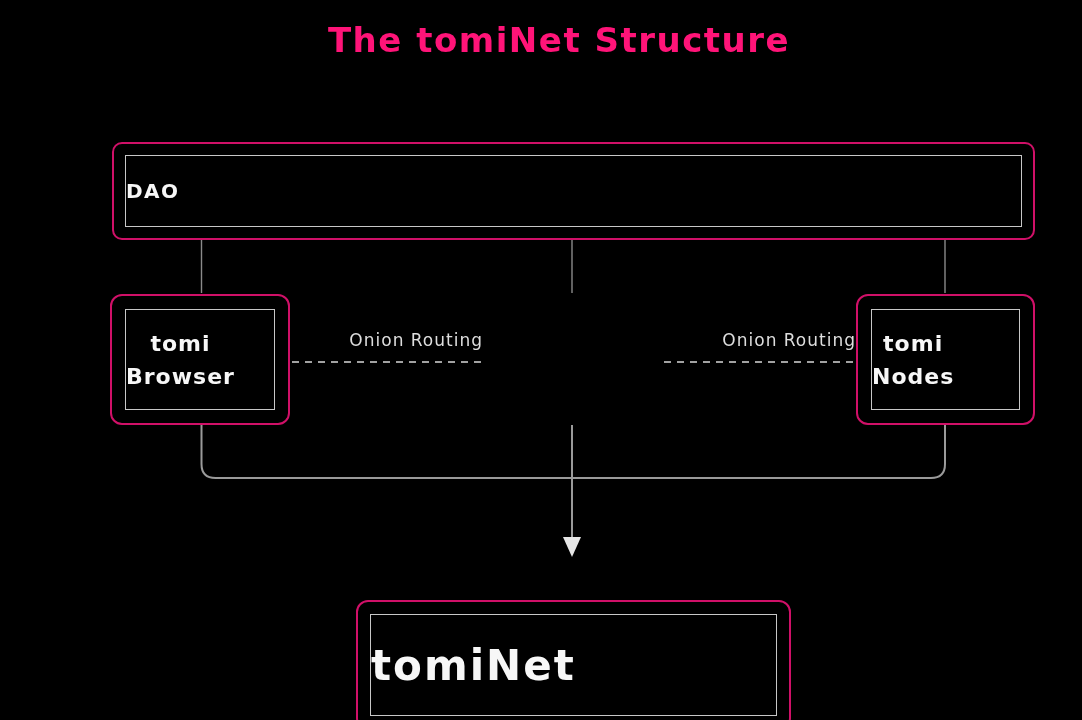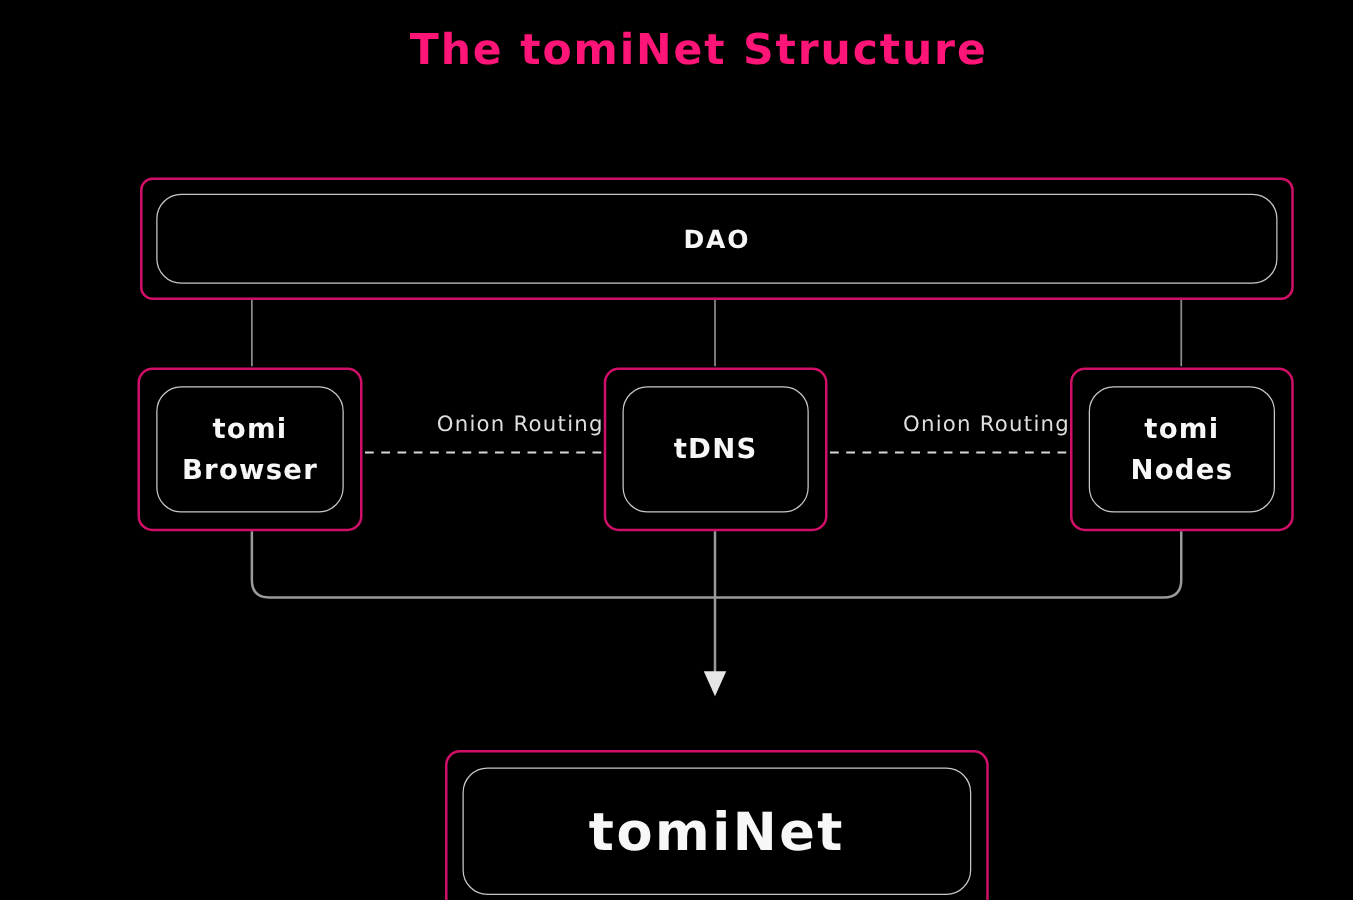--- a/index.html
+++ b/index.html
@@ -44,22 +44,22 @@
   .box{
     position:absolute;
     border:2px solid var(--border-pink);
     border-radius:12px;
     background:var(--background);
     box-sizing:border-box;
   }
   .box-inner{
     position:absolute;inset:11px;
     border:1.5px solid var(--inner-border);
-    border-radius:20px;
-    display:flex;align-items:center;justify-content:center;
+    border-radius:0;
+    display:flex;align-items:center;
     text-align:center;
   }
   .box-label{
     color:var(--text);
     font-weight:bold;
     white-space:pre-line;
   }
   .dao-box{left:112px;top:142px;width:923px;height:98px;border-radius:10px;}
   .dao-box .box-label{font-size:20px;letter-spacing:1.5px;}
   .mid-box{top:294px;width:180px;height:131px;}
@@ -110,25 +110,20 @@
     </div>
   </div>
 
   <div class="box mid-box browser-box">
     <div class="box-inner">
       <span class="box-label">tomi
 Browser</span>
     </div>
   </div>
 
-  <div class="box mid-box tdns-box">
-    <div class="box-inner">
-      <span class="box-label">tDNS</span>
-    </div>
-  </div>
 
   <div class="box mid-box nodes-box">
     <div class="box-inner">
       <span class="box-label">tomi
 Nodes</span>
     </div>
   </div>
 
   <div class="onion-label onion-left">Onion Routing</div>
   <div class="onion-label onion-right">Onion Routing</div>

